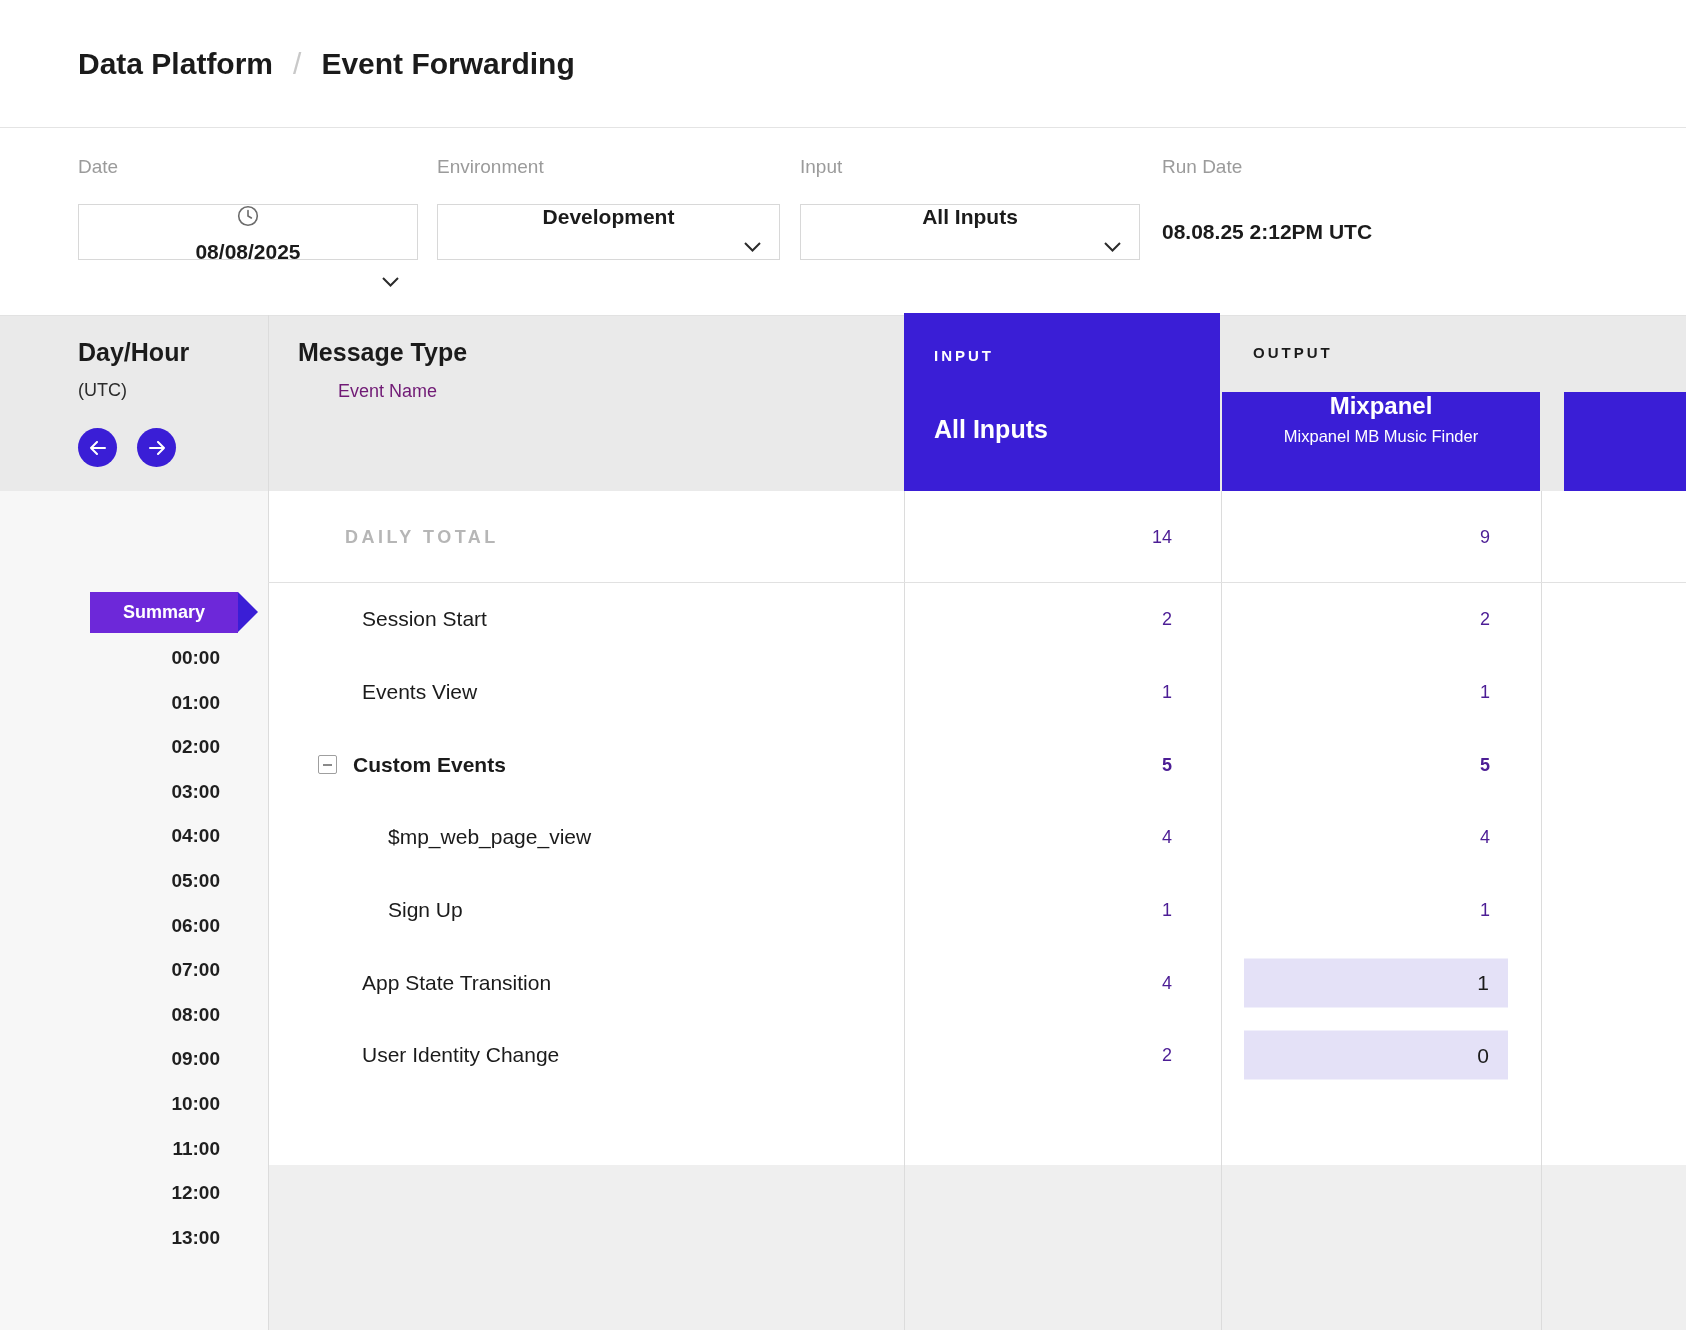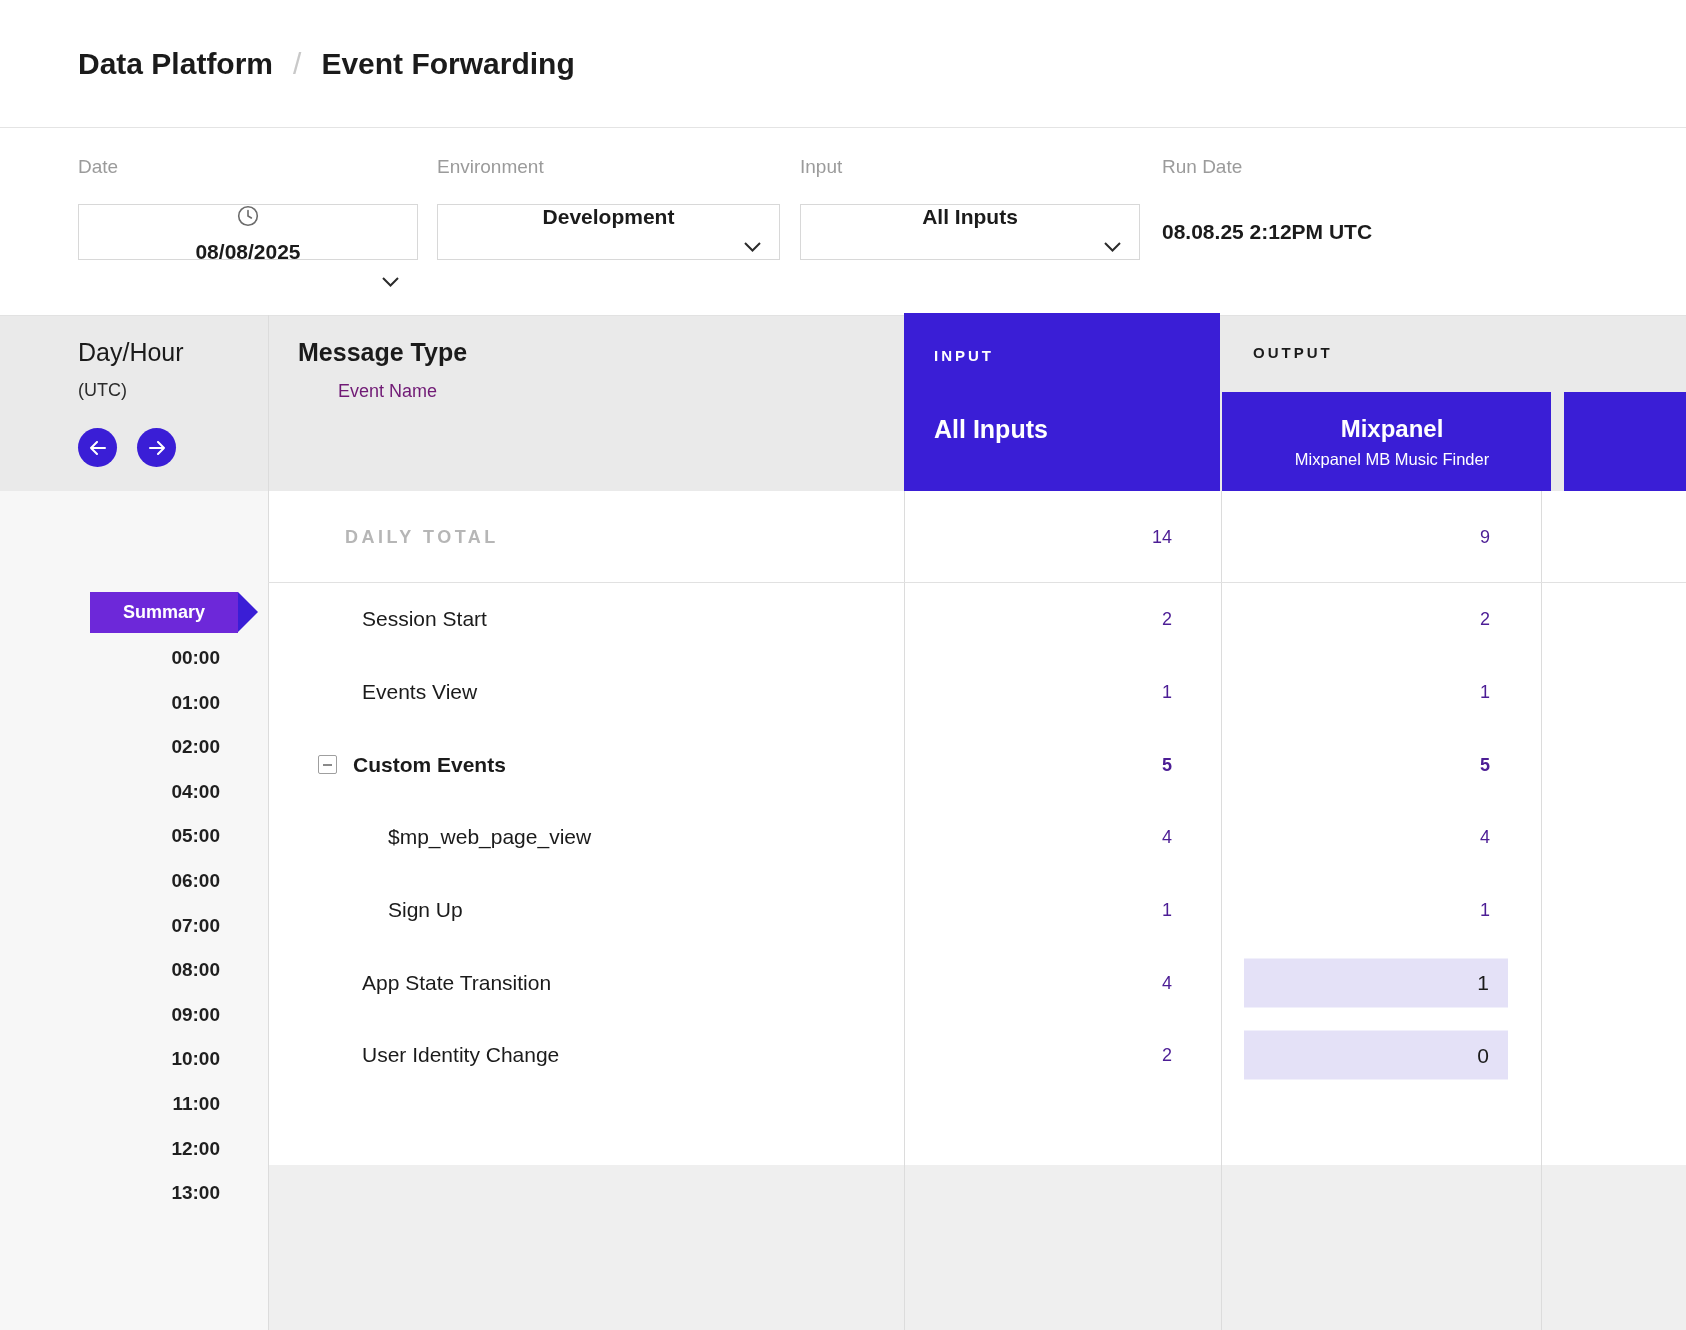--- a/index.html
+++ b/index.html
@@ -12,31 +12,31 @@
   .crumb-sep{color:#c9c9c9;font-weight:400;}
 
   
   .filter-label{position:absolute;top:156px;font-size:19px;color:#9b9b9b;}
   .select{position:absolute;top:204px;height:56px;box-sizing:border-box;border:1px solid #d8d8d8;background:#fff;display:flex;align-items:center;padding:0 18px;gap:13px;font-size:21px;font-weight:700;cursor:pointer;flex-direction:column;}
   .select .chev{margin-left:auto;flex:0 0 auto;}
   .run-date{position:absolute;left:1162px;top:204px;height:56px;display:flex;align-items:center;font-size:21px;font-weight:700;}
 
   
   .band{position:absolute;left:0;top:315px;width:1686px;height:176px;background:#EAEAEA;border-top:1px solid #e2e2e2;box-sizing:border-box;}
-  .dh-title{position:absolute;left:78px;top:338px;font-size:25px;font-weight:400;}
+  .dh-title{position:absolute;left:78px;top:338px;font-size:25px;font-weight:700;}
   .dh-sub{position:absolute;left:78px;top:380px;font-size:18px;color:#2c2c2c;}
   .nav-arrows{position:absolute;left:78px;top:428px;display:flex;gap:20px;}
   .circle-btn{width:39px;height:39px;border-radius:50%;background:#3A1ED6;border:none;display:flex;align-items:center;justify-content:center;cursor:pointer;padding:0;}
   .mt-title{position:absolute;left:298px;top:338px;font-size:25px;font-weight:700;}
   .mt-sub{position:absolute;left:338px;top:381px;font-size:18px;color:#701a75;}
   .input-head{position:absolute;left:904px;top:313px;width:316px;height:178px;background:#3A1ED6;color:#fff;}
   .input-kicker{position:absolute;left:30px;top:34px;font-size:15px;font-weight:700;letter-spacing:3px;}
   .input-title{position:absolute;left:30px;top:102px;font-size:25px;font-weight:700;}
   .output-kicker{position:absolute;left:1253px;top:344px;font-size:15px;font-weight:700;letter-spacing:3px;color:#1b1b1b;}
-  .mixpanel-head{position:absolute;left:1222px;top:392px;width:318px;height:99px;background:#3A1ED6;color:#fff;display:flex;flex-direction:column;align-items:center;justify-content:center;gap:7px;padding-left:11px;}
+  .mixpanel-head{position:absolute;left:1222px;top:392px;width:318px;height:99px;background:#3A1ED6;color:#fff;display:flex;flex-direction:column;align-items:center;gap:7px;}
   .mp-title{font-size:24px;font-weight:700;}
   .mp-sub{font-size:16.5px;}
   .partial-head{position:absolute;left:1564px;top:392px;width:122px;height:99px;background:#3A1ED6;}
 
   
   .leftcol{position:absolute;left:0;top:491px;width:268px;height:839px;background:#F7F7F7;}
   .bodywhite{position:absolute;left:268px;top:491px;width:1418px;height:674px;background:#fff;}
   .bottomband{position:absolute;left:268px;top:1165px;width:1418px;height:165px;background:#EFEFEF;}
   .vline{position:absolute;width:1px;background:#dcdcdc;}
   .v1{left:268px;top:315px;height:1015px;}
@@ -223,20 +223,21 @@
       <span class="out-hl">0</span>
     </div>
 
   </div>
 
   <div class="summary">Summary</div>
   <div class="hours">
     <div class="hour">00:00</div>
     <div class="hour">01:00</div>
     <div class="hour">02:00</div>
+    <div class="hour">03:00</div>
     <div class="hour">04:00</div>
     <div class="hour">05:00</div>
     <div class="hour">06:00</div>
     <div class="hour">07:00</div>
     <div class="hour">08:00</div>
     <div class="hour">09:00</div>
     <div class="hour">10:00</div>
     <div class="hour">11:00</div>
     <div class="hour">12:00</div>
     <div class="hour">13:00</div>

